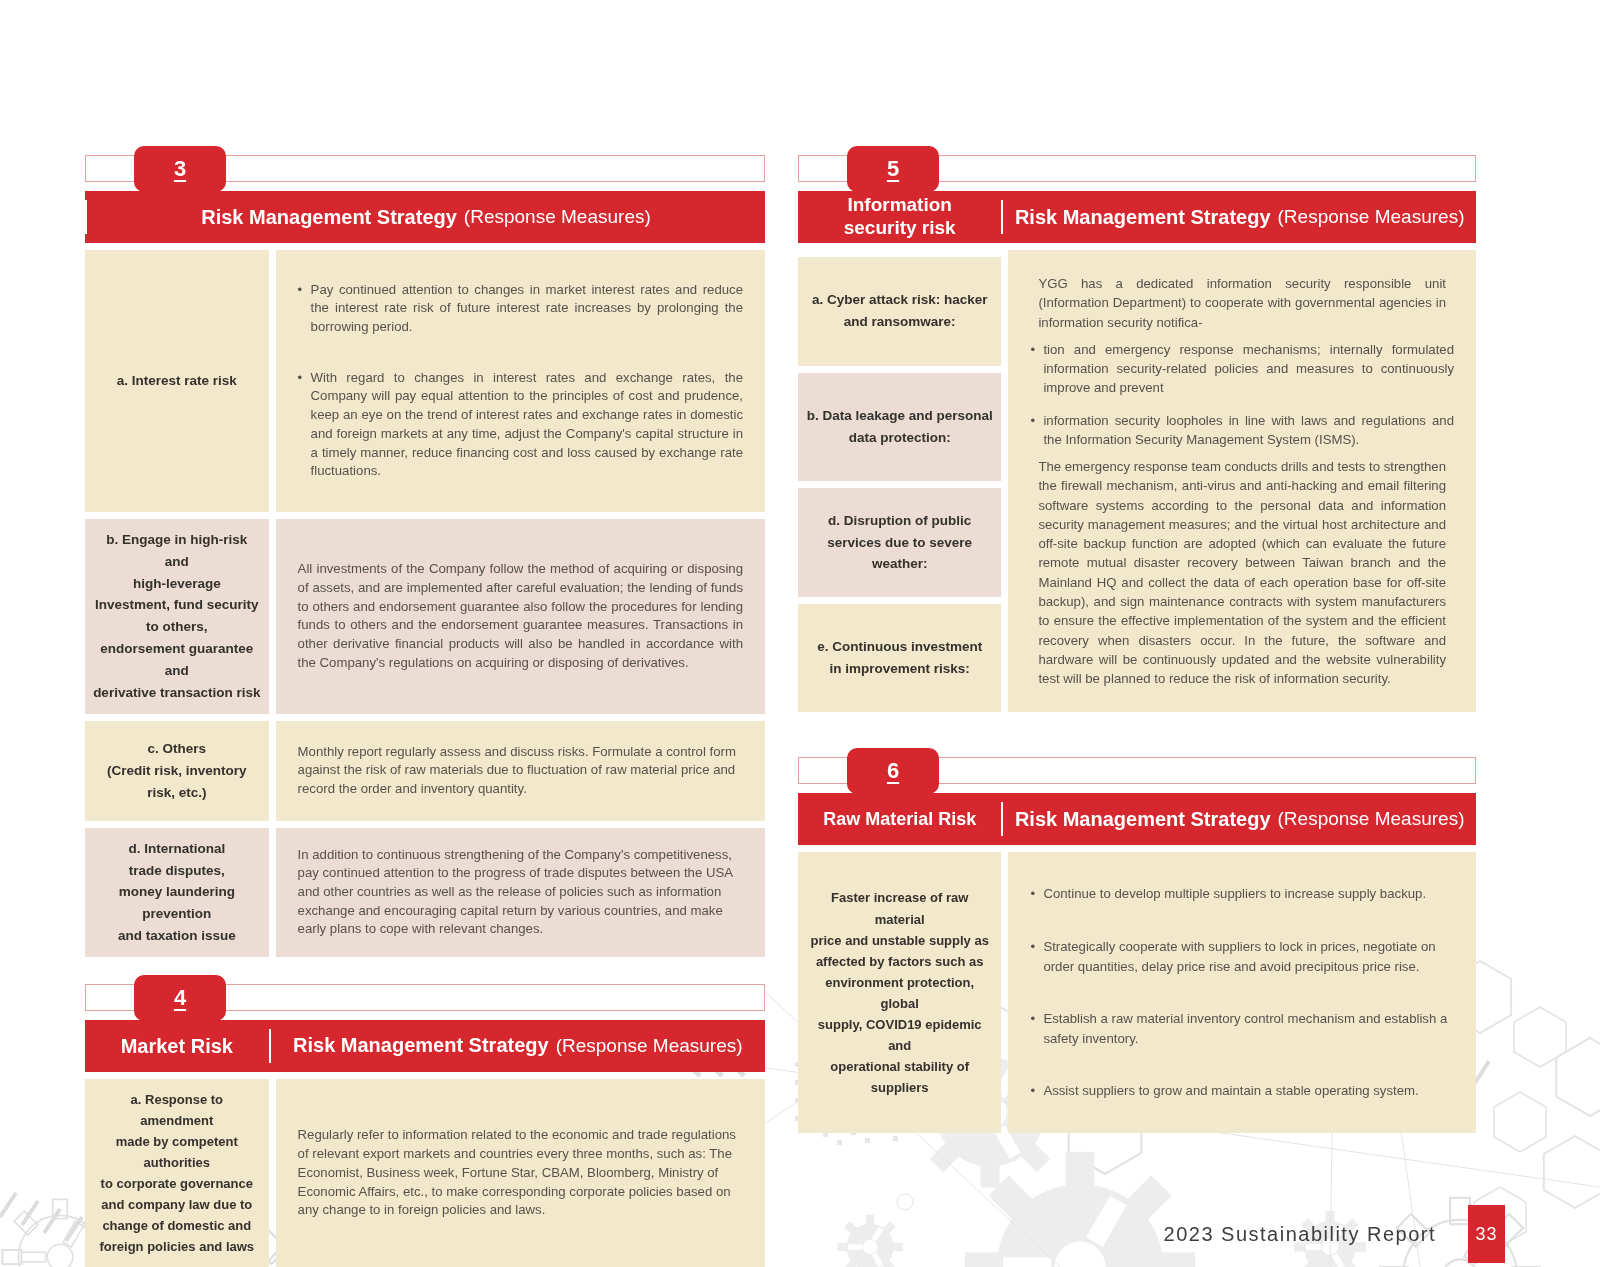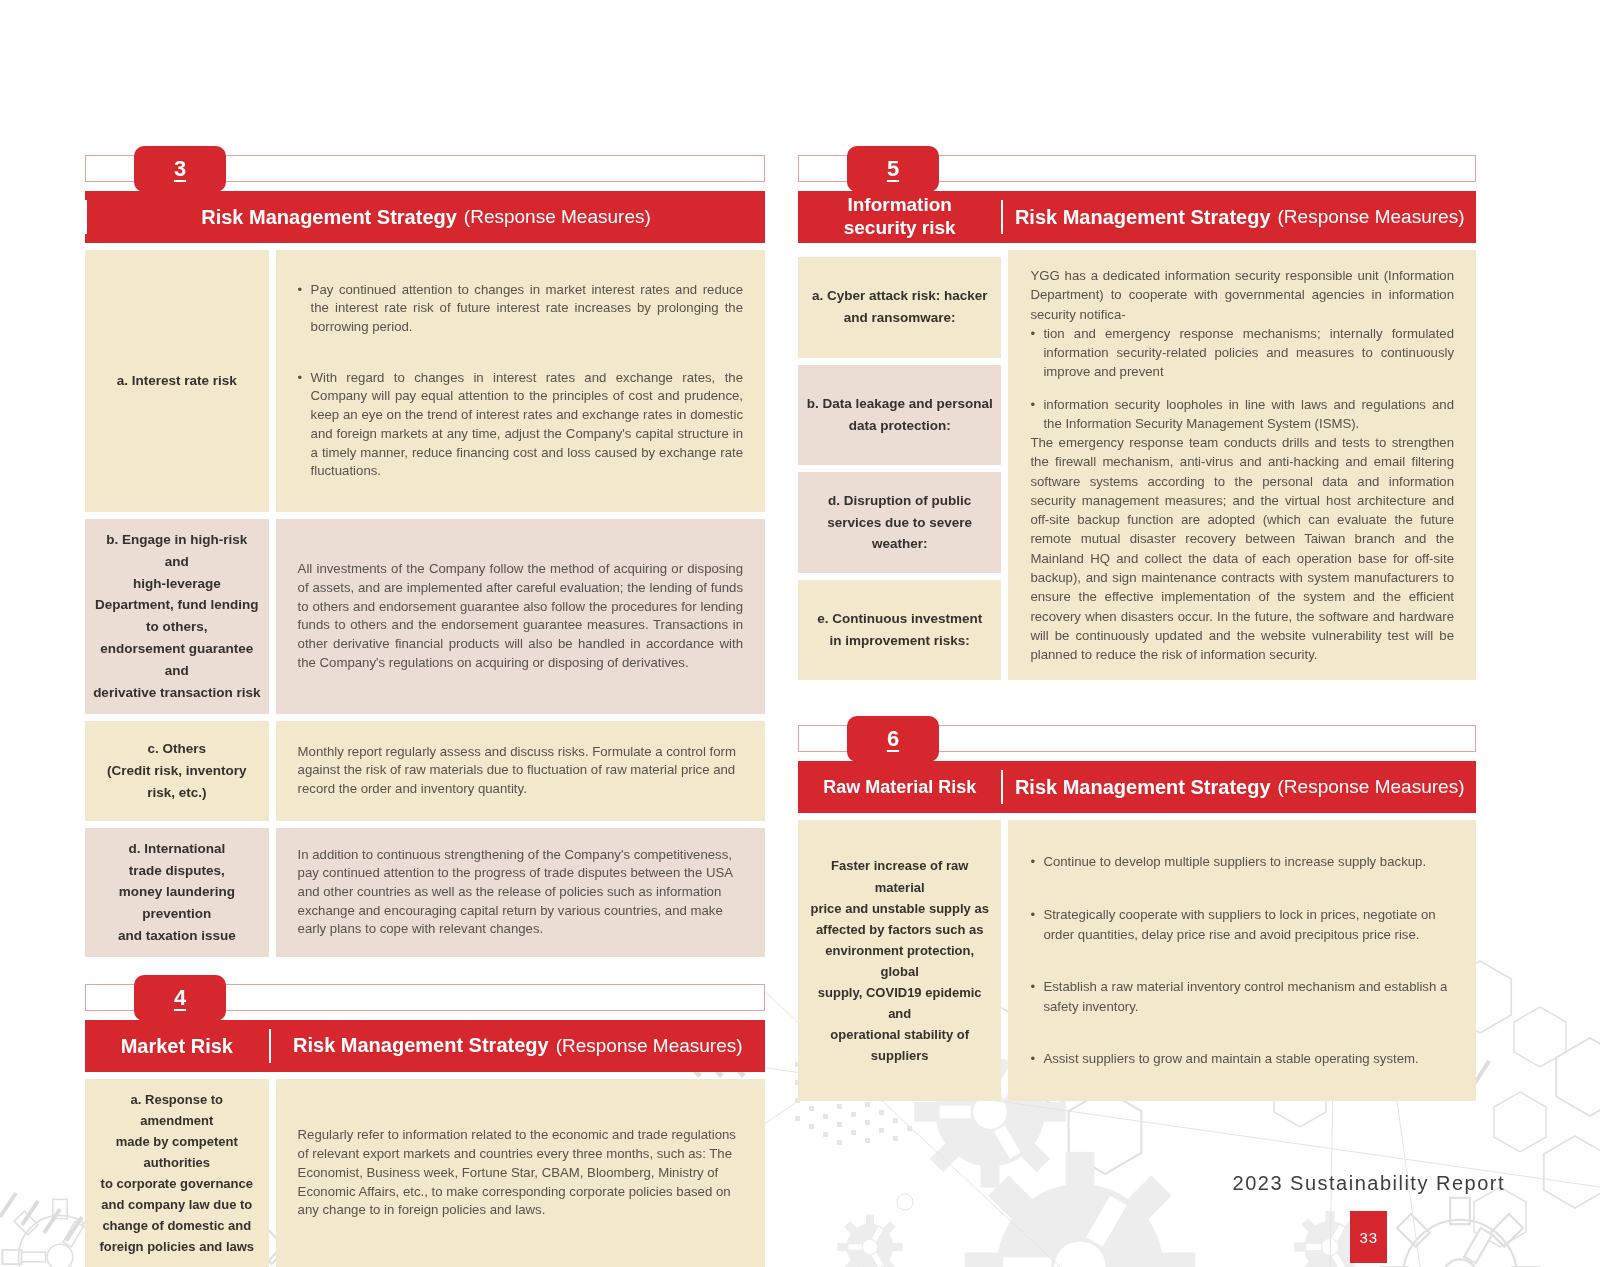--- a/index.html
+++ b/index.html
@@ -58,28 +58,28 @@
   .mh142{min-height:142px}.mh152{min-height:152px}.mh100{min-height:100px}.mh108{min-height:108px}
   .mh125{min-height:125px}.mh103{min-height:103px}.mh168{min-height:168px}
 
   
   .s5-body{display:flex;gap:7px;margin-top:7px;}
   .s5-left{width:30%;flex:none;display:flex;flex-direction:column;gap:7px;margin-top:7px;}
   .s5-left .lbl{width:auto;flex:1;}
   .mh95{min-height:95px}.mh96{min-height:96px}.mh89{min-height:89px}
   .s5-right{flex:1;padding:16px 22px;color:var(--body-ink);font-size:13.2px;line-height:1.46;
     text-align:justify;display:flex;flex-direction:column;justify-content:center;}
-  .s5-right p{margin:0;}
+  .s5-right p{margin:8px;}
   .s5-right ul.dots li::before{top:0;}
 
   
-  .footer{position:absolute;right:95px;bottom:4px;display:flex;align-items:center;gap:16px;z-index:2;flex-direction:column;}
+  .footer{position:absolute;right:95px;bottom:4px;display:flex;align-items:center;gap:32px;z-index:2;}
   .footer-title{font-size:20px;letter-spacing:1.5px;color:#3d3d3d;}
-  .page-box{width:37px;height:52px;background:var(--red);color:#fff;display:flex;align-items:center;
-    justify-content:center;font-size:15px;letter-spacing:1px;}
+  .page-box{width:37px;height:58px;background:var(--red);color:#fff;display:flex;align-items:center;
+    justify-content:center;font-size:18px;letter-spacing:1px;}
 </style>
 </head>
 <body>
 
 <div class="page">
 
   <svg class="watermark" viewBox="0 0 1600 320" fill="none" xmlns="http://www.w3.org/2000/svg">
     <defs>
       <g id="gear">
         <circle cx="0" cy="0" r="52"></circle>
@@ -217,21 +217,21 @@
           <ul class="dots">
             <li>Pay continued attention to changes in market interest rates and reduce the interest rate risk of future interest rate increases by prolonging the borrowing period.</li>
             <li>With regard to changes in interest rates and exchange rates, the Company will pay equal attention to the principles of cost and prudence, keep an eye on the trend of interest rates and exchange rates in domestic and foreign markets at any time, adjust the Company's capital structure in a timely manner, reduce financing cost and loss caused by exchange rate fluctuations.</li>
           </ul>
         </div>
       </div>
 
       <div class="row mh152">
         <div class="lbl c-blush">b. Engage in high-risk and
 high-leverage
-Department, fund lending
+Investment, fund security
 to others,
 endorsement guarantee and
 derivative transaction risk</div>
         <div class="bdy c-blush just">All investments of the Company follow the method of acquiring or disposing of assets, and are implemented after careful evaluation; the lending of funds to others and endorsement guarantee also follow the procedures for lending funds to others and the endorsement guarantee measures.  Transactions in other derivative financial products will also be handled in accordance with the Company's regulations on acquiring or disposing of derivatives.</div>
       </div>
 
       <div class="row mh100">
         <div class="lbl c-cream">c. Others
 (Credit risk, inventory risk, etc.)</div>
         <div class="bdy c-cream">Monthly report regularly assess and discuss risks.  Formulate a control form against the risk of raw materials due to fluctuation of raw material price and record the order and inventory quantity.</div>

